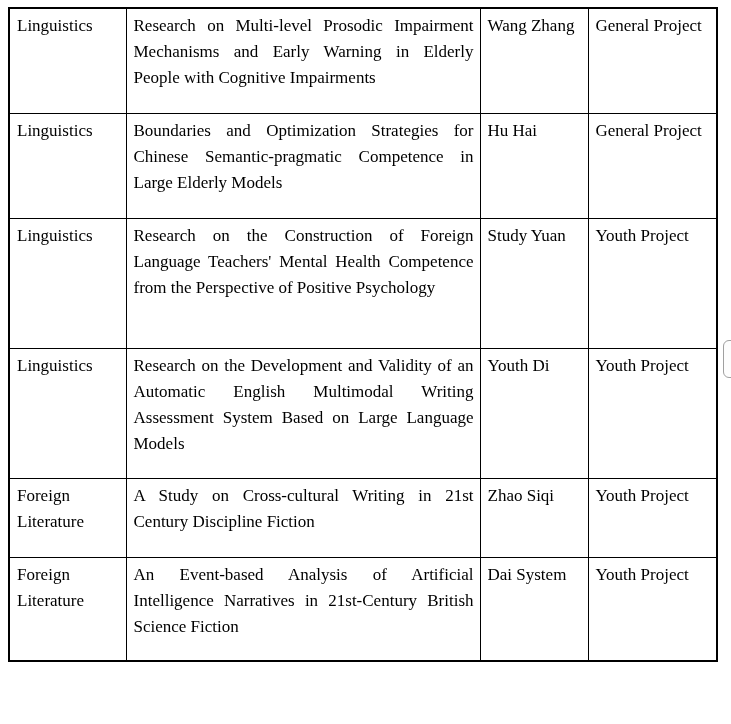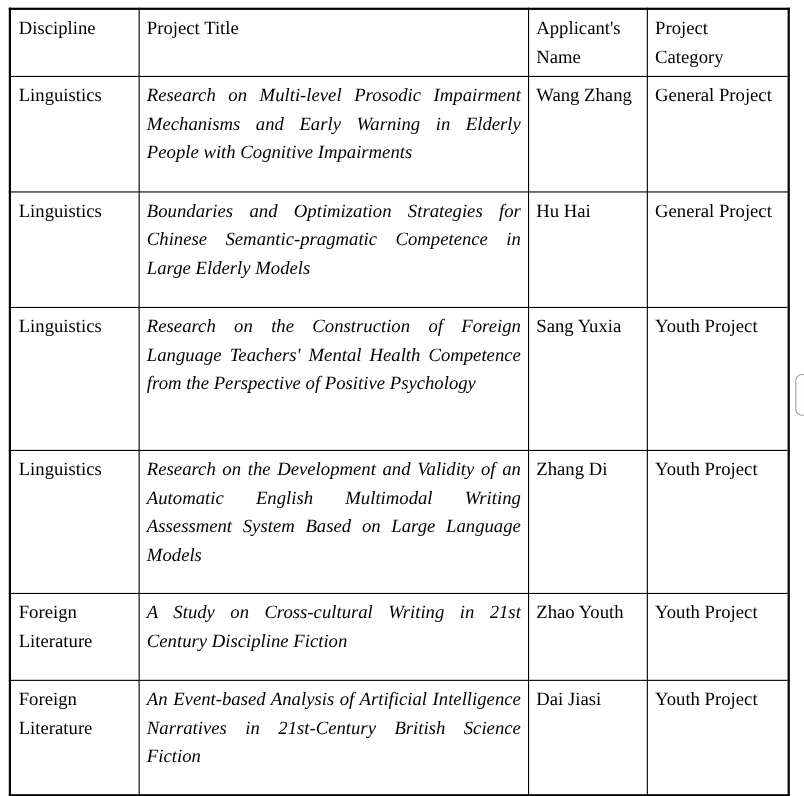--- a/index.html
+++ b/index.html
@@ -41,21 +41,20 @@
   tr.r-0       { height: 105px; }
   tr.r-1       { height: 105px; }
   tr.r-2       { height: 130px; }
   tr.r-3       { height: 130px; }
   tr.r-4       { height: 79px;  }
   tr.r-5       { height: 104px; }
 
   td.cell-title {
     text-align: justify;
     text-justify: inter-word;
-    font-style: italic;
   }
   .scrollbar-thumb {
     position: absolute;
     left: 723px;
     top: 340px;
     width: 16px;
     height: 38px;
     border: 1px solid #a0a0a0;
     border-radius: 6px;
     background: #fdfdfd;
@@ -66,59 +65,53 @@
 
 <div class="table-wrap">
   <table class="projects">
     <colgroup>
       <col class="c-discipline">
       <col class="c-title">
       <col class="c-applicant">
       <col class="c-category">
     </colgroup>
     <tbody>
-      <tr class="r-header">
-        <td>Discipline</td>
-        <td>Project Title</td>
-        <td>Applicant's Name</td>
-        <td>Project Category</td>
-      </tr>
       <tr class="r-0">
         <td>Linguistics</td>
         <td class="cell-title">Research on Multi-level Prosodic Impairment Mechanisms and Early Warning in Elderly People with Cognitive Impairments</td>
         <td>Wang Zhang</td>
         <td>General Project</td>
       </tr>
       <tr class="r-1">
         <td>Linguistics</td>
         <td class="cell-title">Boundaries and Optimization Strategies for Chinese Semantic-pragmatic Competence in Large Elderly Models</td>
         <td>Hu Hai</td>
         <td>General Project</td>
       </tr>
       <tr class="r-2">
         <td>Linguistics</td>
         <td class="cell-title">Research on the Construction of Foreign Language Teachers' Mental Health Competence from the Perspective of Positive Psychology</td>
-        <td>Sang Yuxia</td>
+        <td>Study Yuan</td>
         <td>Youth Project</td>
       </tr>
       <tr class="r-3">
         <td>Linguistics</td>
         <td class="cell-title">Research on the Development and Validity of an Automatic English Multimodal Writing Assessment System Based on Large Language Models</td>
-        <td>Zhang Di</td>
+        <td>Youth Di</td>
         <td>Youth Project</td>
       </tr>
       <tr class="r-4">
         <td>Foreign Literature</td>
         <td class="cell-title">A Study on Cross-cultural Writing in 21st Century Discipline Fiction</td>
-        <td>Zhao Youth</td>
+        <td>Zhao Siqi</td>
         <td>Youth Project</td>
       </tr>
       <tr class="r-5">
         <td>Foreign Literature</td>
         <td class="cell-title">An Event-based Analysis of Artificial Intelligence Narratives in 21st-Century British Science Fiction</td>
-        <td>Dai Jiasi</td>
+        <td>Dai System</td>
         <td>Youth Project</td>
       </tr>
     </tbody>
   </table>
 </div>
 
 <div class="scrollbar-thumb"></div>
 
 </body></html>

